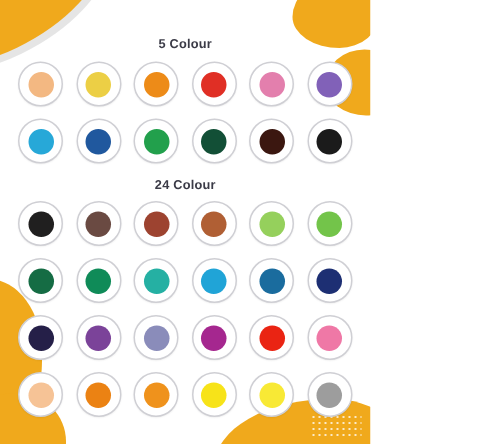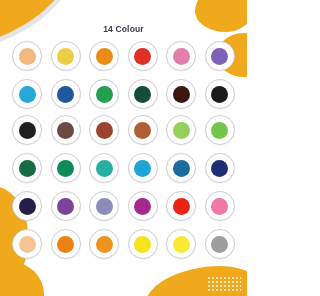--- a/index.html
+++ b/index.html
@@ -145,21 +145,21 @@
   <div class="deco deco-tl" style="background: rgb(240, 169, 28);"></div>
   <div class="deco deco-tr1" style="background: rgb(240, 169, 28);"></div>
   <div class="deco deco-tr2" style="background: rgb(240, 169, 28);"></div>
   <div class="deco deco-lb" style="background: rgb(240, 169, 28);"></div>
   <div class="deco deco-lb2" style="background: rgb(240, 169, 28);"></div>
   <div class="deco deco-br" style="background: rgb(240, 169, 28);"></div>
   <div class="deco deco-dots"></div>
 
   <div class="content">
 
-    <div class="section-title" id="title-12" style="color: rgb(59, 59, 71);">14 Colour</div>
+    <div class="section-title" id="title-12" style="color: rgb(59, 59, 71);">5 Colour</div>
 
     <div class="grid" id="grid-12">
         <div class="swatch" title="peach" style="border-color: rgb(207, 207, 212);">
           <div class="dot" style="background: rgb(243, 184, 130);"></div>
         </div>
         <div class="swatch" title="yellow" style="border-color: rgb(207, 207, 212);">
           <div class="dot" style="background: rgb(236, 207, 69);"></div>
         </div>
         <div class="swatch" title="orange" style="border-color: rgb(207, 207, 212);">
           <div class="dot" style="background: rgb(237, 139, 24);"></div>
@@ -186,20 +186,21 @@
           <div class="dot" style="background: rgb(18, 79, 54);"></div>
         </div>
         <div class="swatch" title="dark-brown" style="border-color: rgb(207, 207, 212);">
           <div class="dot" style="background: rgb(59, 23, 16);"></div>
         </div>
         <div class="swatch" title="black" style="border-color: rgb(207, 207, 212);">
           <div class="dot" style="background: rgb(27, 27, 27);"></div>
         </div>
       </div>
 
+    <div class="section-title" id="title-24" style="color: rgb(59, 59, 71);">24 Colour</div>
 
     <div class="grid" id="grid-24">
         <div class="swatch" title="black" style="border-color: rgb(207, 207, 212);">
           <div class="dot" style="background: rgb(32, 31, 31);"></div>
         </div>
         <div class="swatch" title="taupe-brown" style="border-color: rgb(207, 207, 212);">
           <div class="dot" style="background: rgb(106, 74, 66);"></div>
         </div>
         <div class="swatch" title="reddish-brown" style="border-color: rgb(207, 207, 212);">
           <div class="dot" style="background: rgb(157, 67, 48);"></div>

